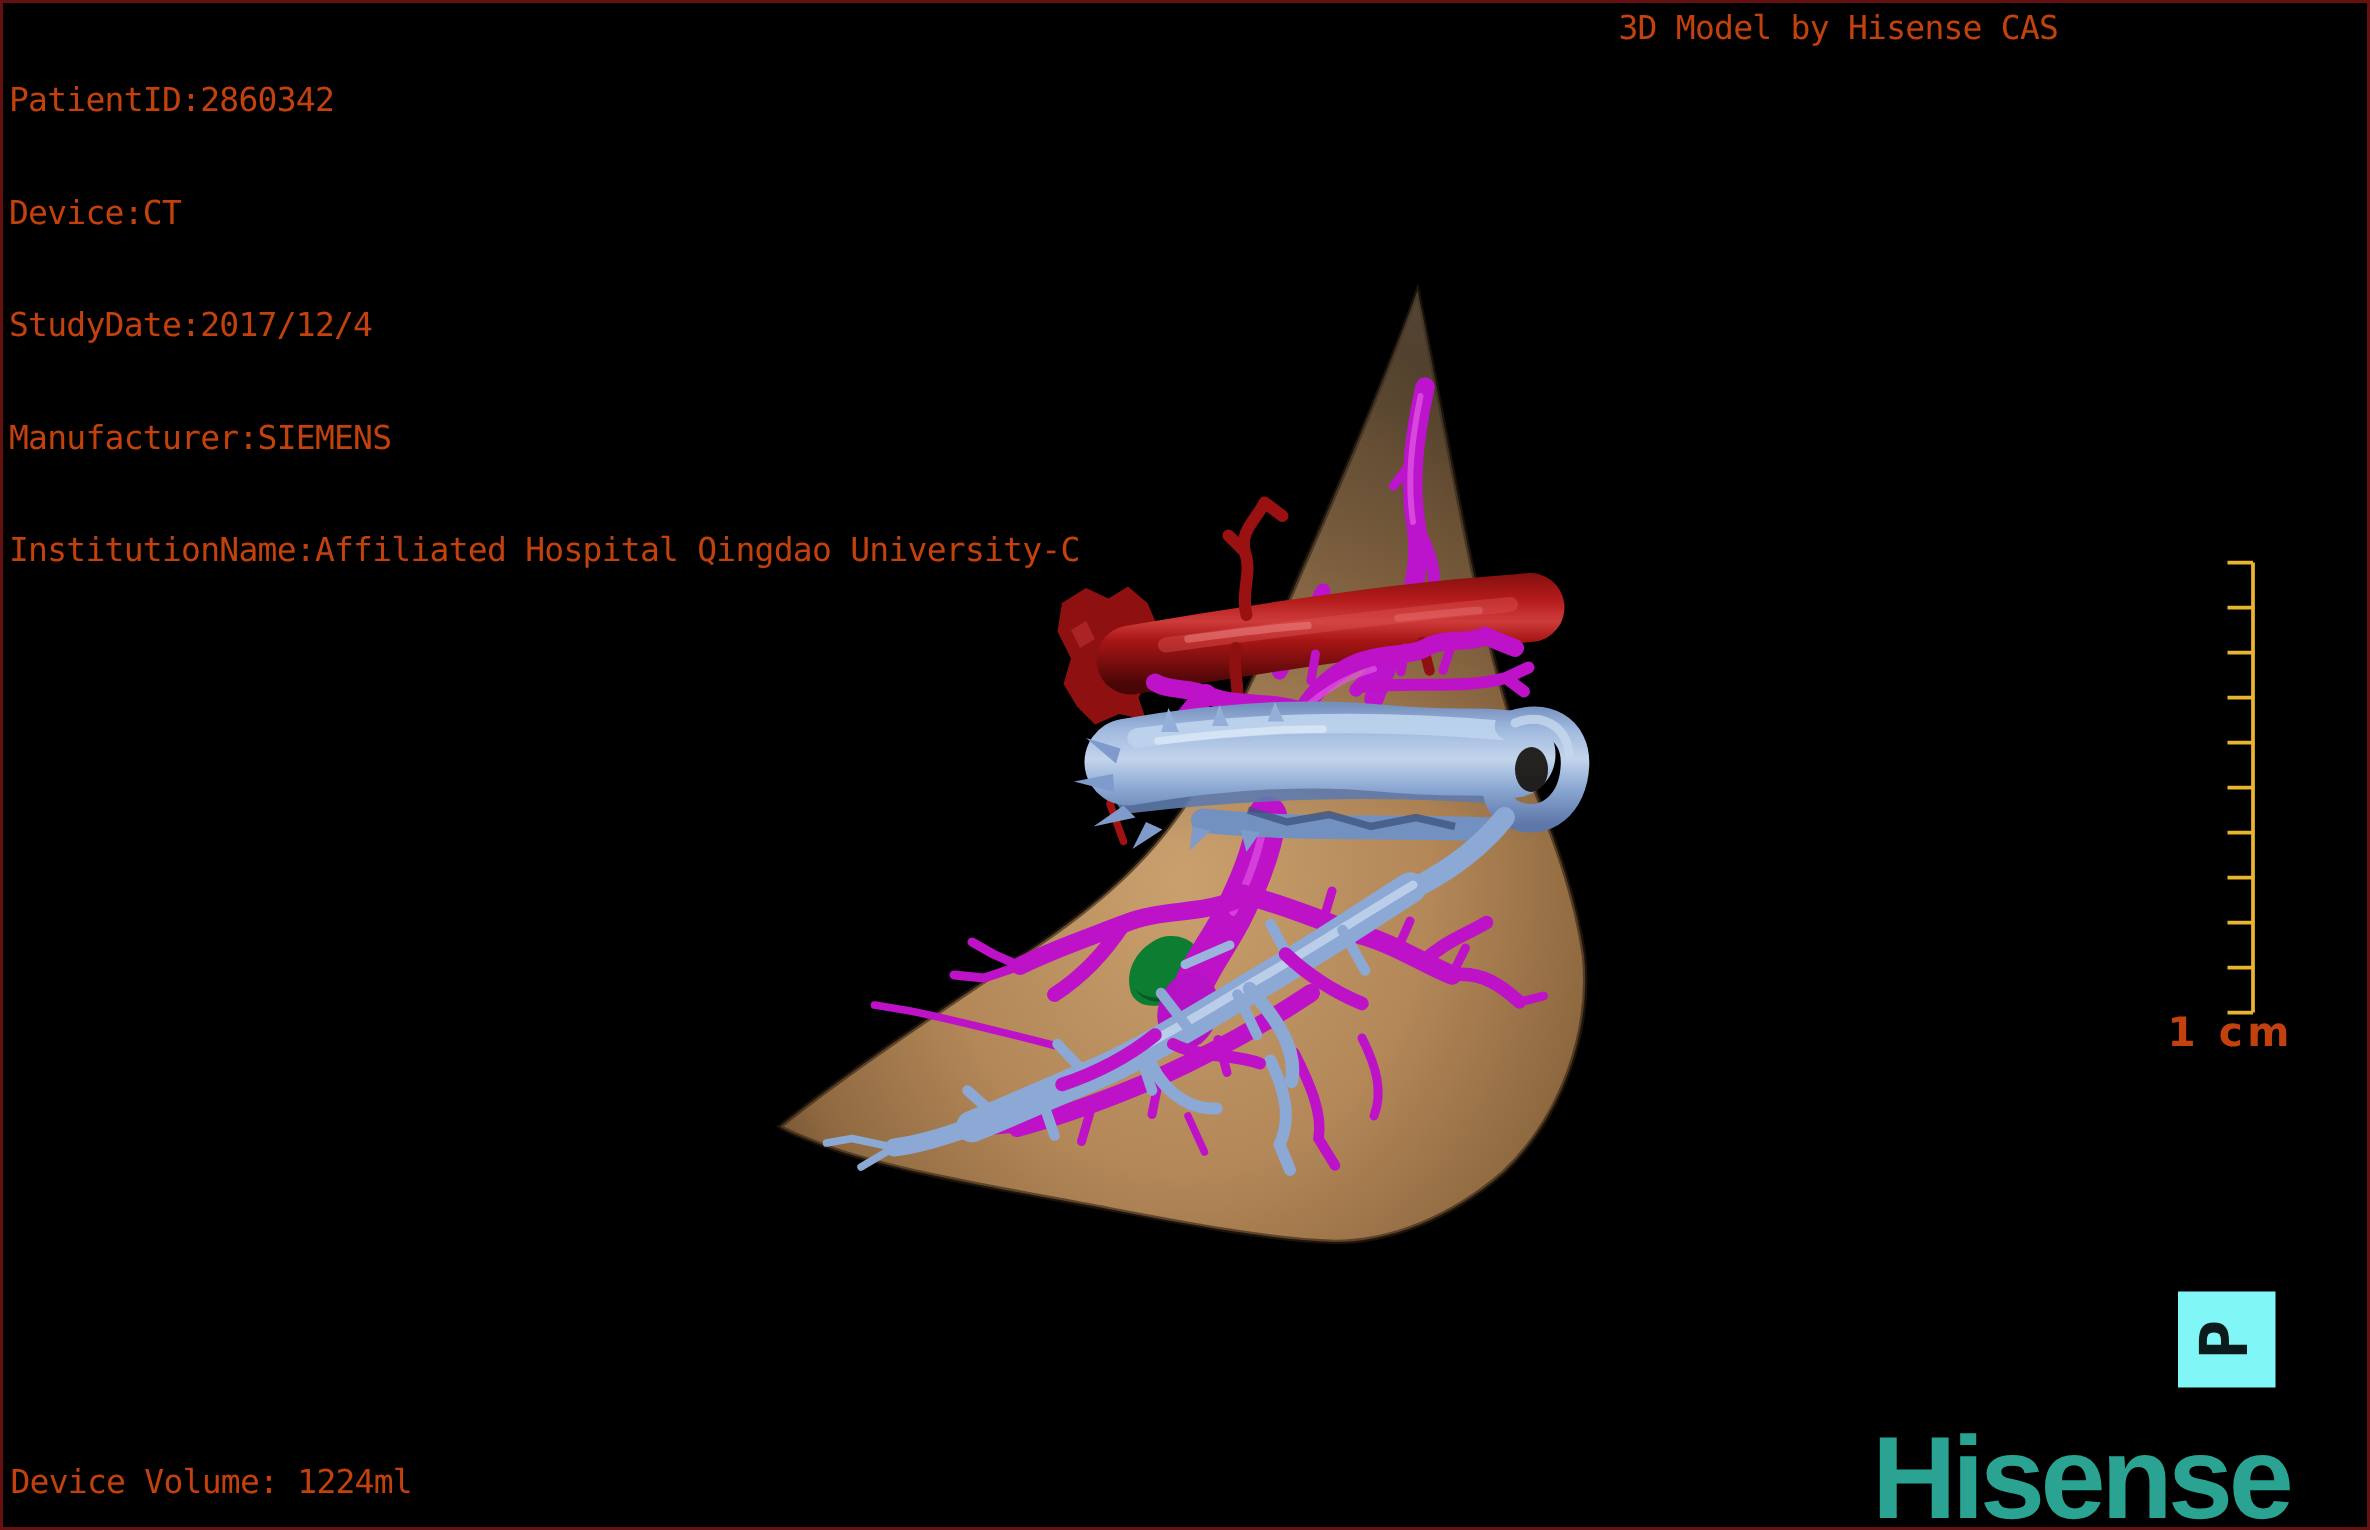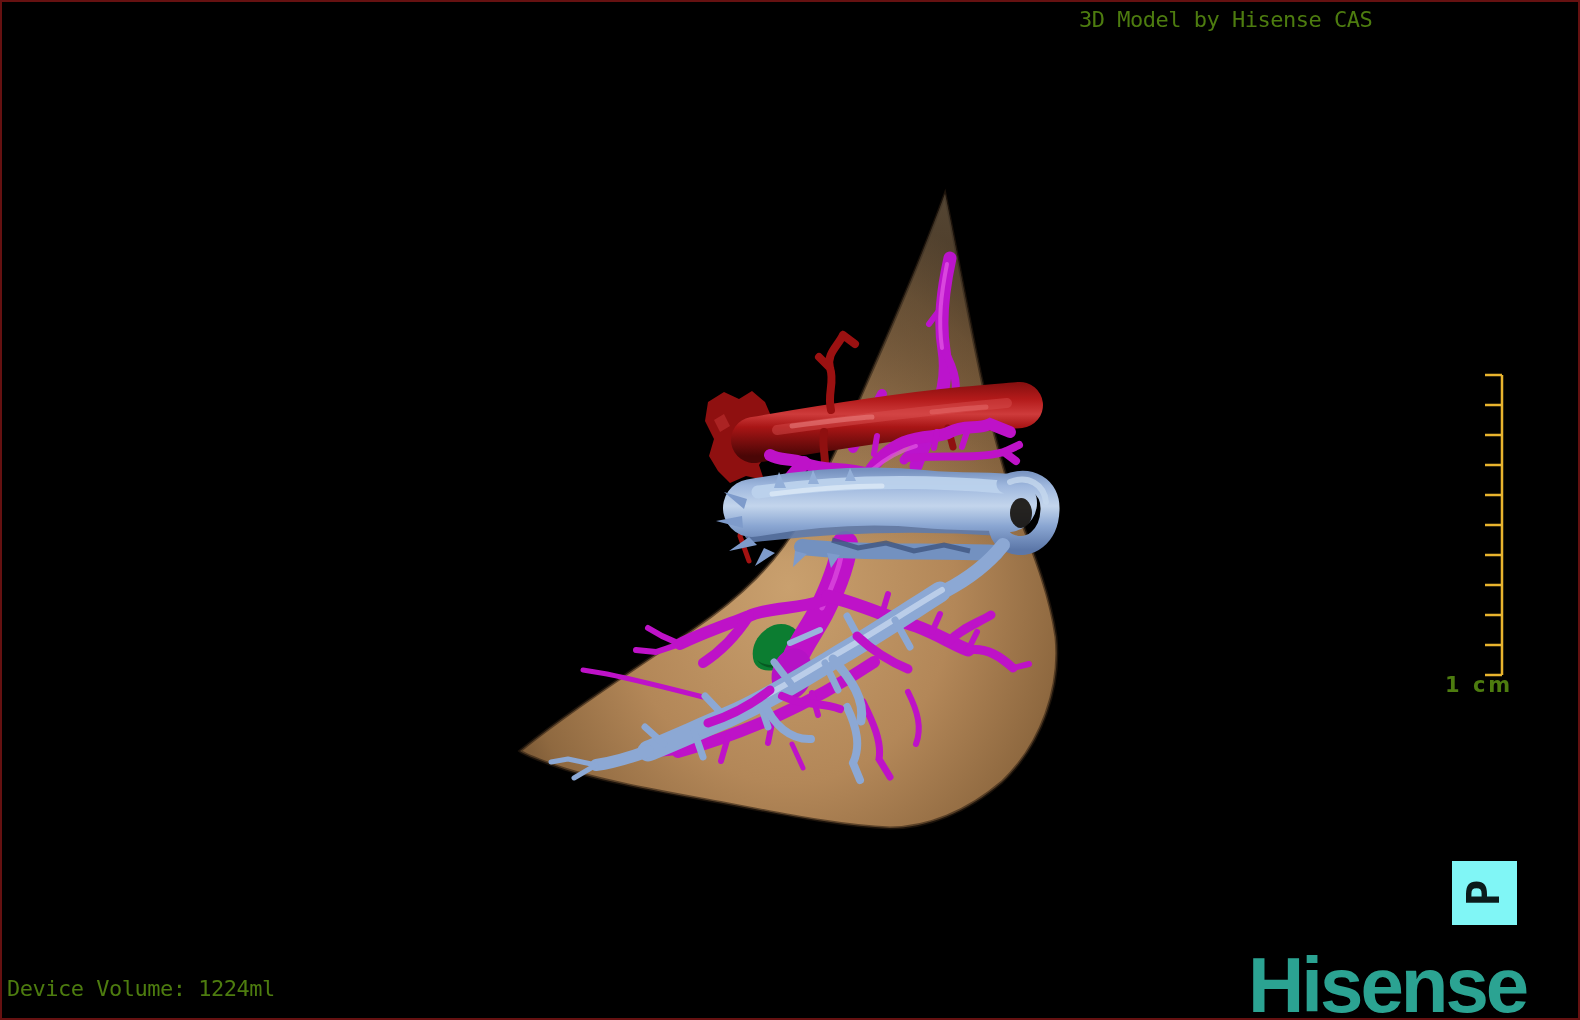--- a/index.html
+++ b/index.html
@@ -2,25 +2,25 @@
 <html><head>
 <meta charset="utf-8">
 <style>
   html,body{margin:0;padding:0;background:#000;}
   #app{
     position:relative;width:1580px;height:1020px;background:#000;
     border:2px solid #661111;box-sizing:border-box;overflow:hidden;
     font-family:"DejaVu Sans Mono",monospace;
   }
   #scene{position:absolute;left:0;top:0;width:1580px;height:1020px;}
-  .ovl{position:absolute;color:#4d7c0f;white-space:pre;}
+  .ovl{position:absolute;color:#c2410c;white-space:pre;}
   #info{left:4px;top:3px;font-size:22px;line-height:25px;letter-spacing:-0.5px;}
   #title{left:1077px;top:5px;font-size:22px;letter-spacing:-0.5px;}
   #volume{left:5px;top:974px;font-size:22px;letter-spacing:-0.5px;}
-  #scalelabel{left:1443px;top:671px;font-size:21px;font-weight:bold;
+  #scalelabel{left:1443px;top:671px;font-size:27px;font-weight:bold;
     font-family:"DejaVu Sans",sans-serif;letter-spacing:3px;}
   #pbox{
     position:absolute;left:1450px;top:859px;width:65px;height:64px;
     background:#80F6F6;display:flex;align-items:center;justify-content:center;
   }
   #pbox span{
     display:block;transform:rotate(-90deg);color:#0B1B1B;
     font-family:"DejaVu Sans Mono",monospace;font-weight:bold;font-size:44px;line-height:1;
   }
   #logo{
@@ -163,20 +163,27 @@
       <path d="M780 694 C800 704 820 700 838 707" stroke-width="8"></path>
       <path d="M768 688 C748 704 727 714 706 721" stroke-width="9"></path>
       <path d="M788 641 L818 628" stroke="#9AB4DC" stroke-width="6"></path>
     </g>
 
     <g>
       <path d="M1500 373 V673 M1483 373 H1500 M1483 403 H1500 M1483 433 H1500 M1483 463 H1500 M1483 493 H1500 M1483 523 H1500 M1483 553 H1500 M1483 583 H1500 M1483 613 H1500 M1483 643 H1500 M1483 673 H1500" stroke="#E9B42E" stroke-width="2.5" fill="none"></path>
     </g>
   </svg>
 
+  <div id="info" class="ovl">
+    <div>PatientID:2860342</div>
+    <div>Device:CT</div>
+    <div>StudyDate:2017/12/4</div>
+    <div>Manufacturer:SIEMENS</div>
+    <div>InstitutionName:Affiliated Hospital Qingdao University-C</div>
+  </div>
 
   <div id="title" class="ovl">3D Model by Hisense CAS</div>
 
   <div id="scalelabel" class="ovl">1 cm</div>
 
   <div id="pbox">
     <span>P</span>
   </div>
 
   <div id="logo">Hisense</div>

